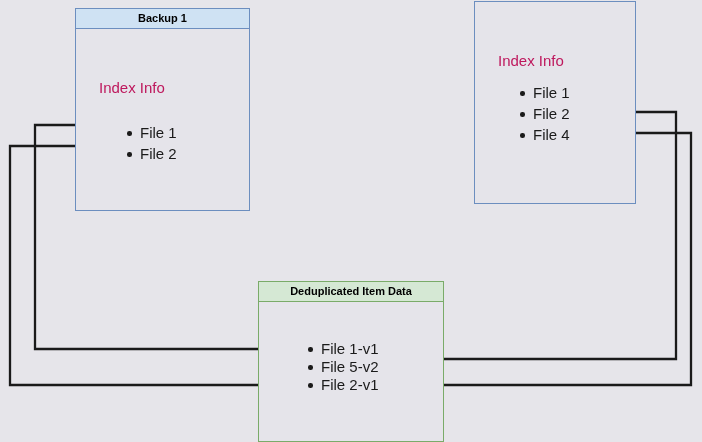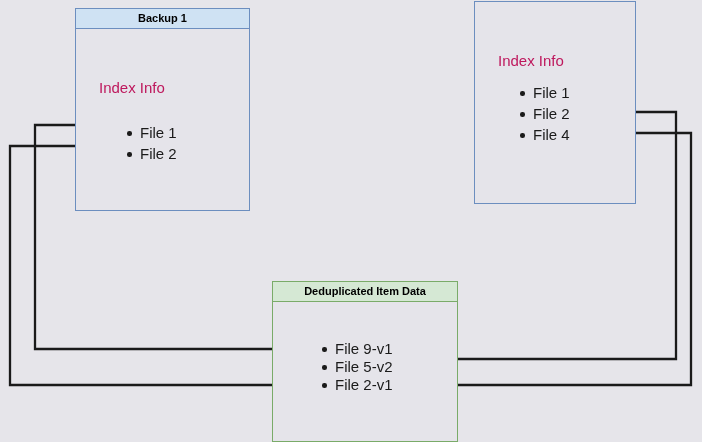--- a/index.html
+++ b/index.html
@@ -138,24 +138,24 @@
     <div class="node-body" style="height:181px;">
       <div class="index-label" style="left:23px; top:50px;">Index Info</div>
       <ul class="file-list" style="left:44px; top:80px;">
         <li>File 1</li>
         <li>File 2</li>
         <li>File 4</li>
       </ul>
     </div>
   </div>
 
-  <div class="node green" style="left:272px; top:281px; width:186px; height:161px;">
+  <div class="node green" style="left:258px; top:281px; width:186px; height:161px;">
     <div class="node-header">Deduplicated Item Data</div>
     <div class="node-body" style="height:139px;">
       <ul class="file-list ded-list" style="left:48px; top:38px;">
-        <li>File 9-v1</li>
+        <li>File 1-v1</li>
         <li>File 5-v2</li>
         <li>File 2-v1</li>
       </ul>
     </div>
   </div>
 
 </div>
 
 </body></html>

